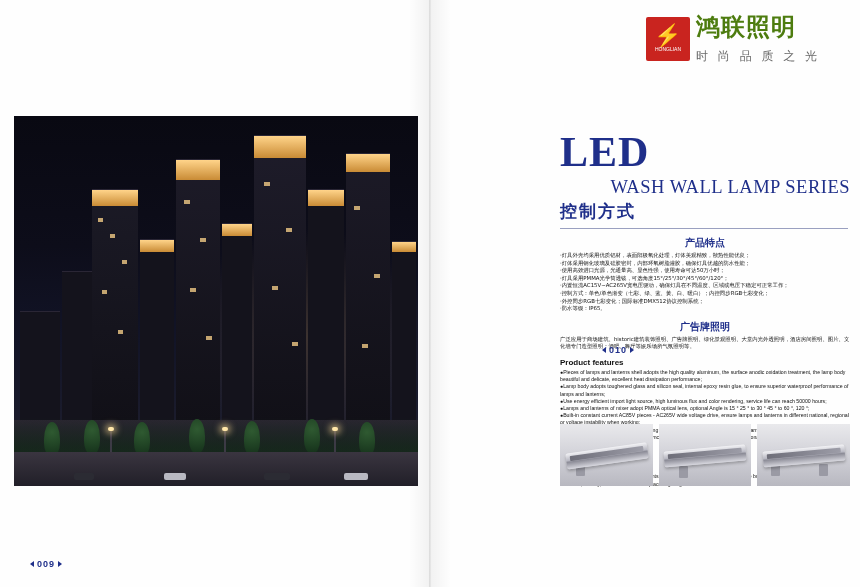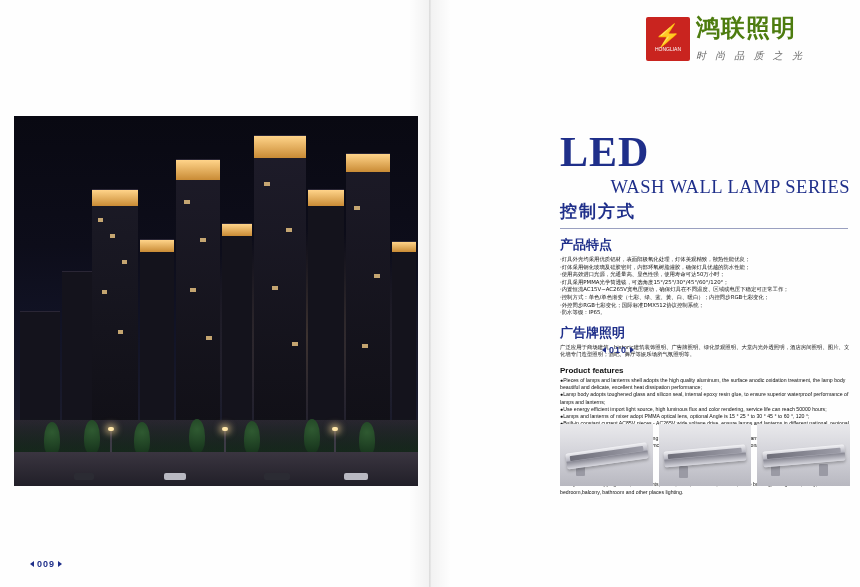--- a/index.html
+++ b/index.html
@@ -36,21 +36,21 @@
   }
   .logo-mark .bolt{font-size:22px;line-height:20px;font-weight:bold;}
   .logo-mark .mk{font-size:5px;letter-spacing:0px;line-height:7px;}
   .logo-text{margin-left:6px;}
   .logo-cn{
     font-family:"DejaVu Sans", sans-serif;
     font-size:24px;font-weight:bold;color:#4d7c0f;letter-spacing:1px;line-height:26px;
   }
   .logo-sub{
     font-family:"DejaVu Sans", sans-serif;
-    font-size:10px;color:#6a6a6a;letter-spacing:3px;margin-top:8px;font-style:italic;
+    font-size:12px;color:#6a6a6a;letter-spacing:3px;margin-top:8px;
   }
 
   
   .photo{
     position:absolute;left:14px;top:116px;width:404px;height:370px;
     background:#05050a;overflow:hidden;
   }
   .sky{
     position:absolute;inset:0;
     background:linear-gradient(to bottom,#090912 0%,#0d0d1a 35%,#121427 60%,#1a1b2c 80%,#23202b 100%);
@@ -97,21 +97,21 @@
     font-family:"Liberation Serif", serif;
     font-size:18.5px;line-height:22px;color:#1f2f8a;letter-spacing:0.5px;margin-top:2px;text-align:right;
   }
   .title-cn{
     font-family:"DejaVu Sans", sans-serif;
     font-size:17px;line-height:22px;color:#1f2f8a;font-weight:bold;letter-spacing:2px;margin-top:2px;
   }
   .rule{height:1px;background:#9aa0c0;margin:6px 0 7px 0;width:288px;}
   .sec-h{
     font-family:"DejaVu Sans", sans-serif;
-    font-size:13px;font-weight:bold;color:#1f2f8a;margin:0 0 2px 0;
+    font-size:10px;font-weight:bold;color:#1f2f8a;margin:0 0 2px 0;text-align:center;
   }
   .sec-h-en{
     font-family:"Liberation Sans", sans-serif;
     font-size:8px;font-weight:bold;color:#111;margin:7px 0 2px 0;
   }
   .cn-list p{
     font-family:"DejaVu Sans", sans-serif;
     font-size:5.4px;line-height:7.6px;color:#111;margin:0;
   }
   .cn-para{

